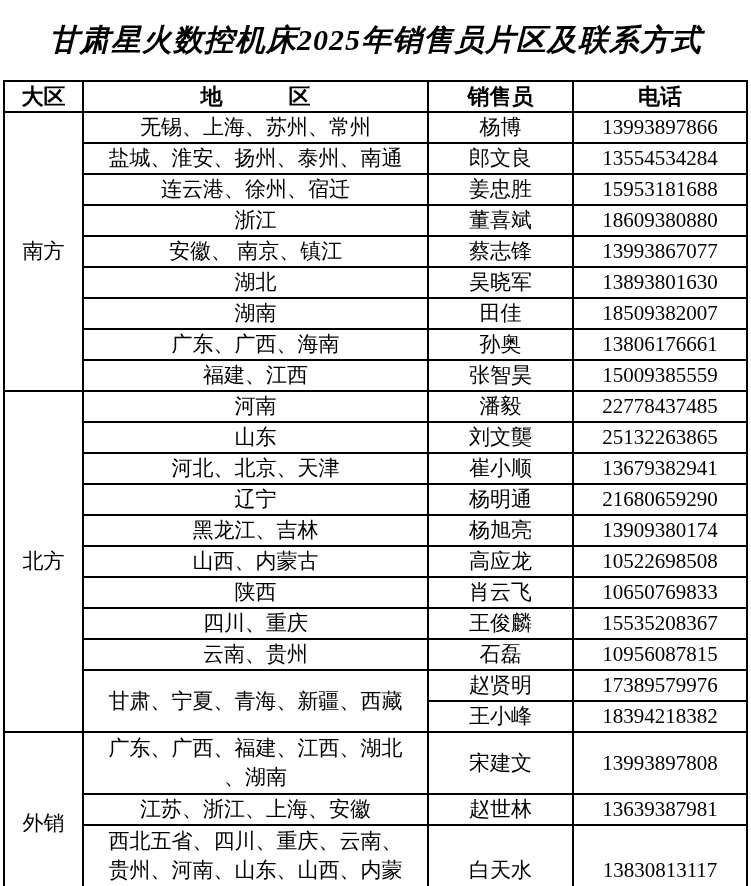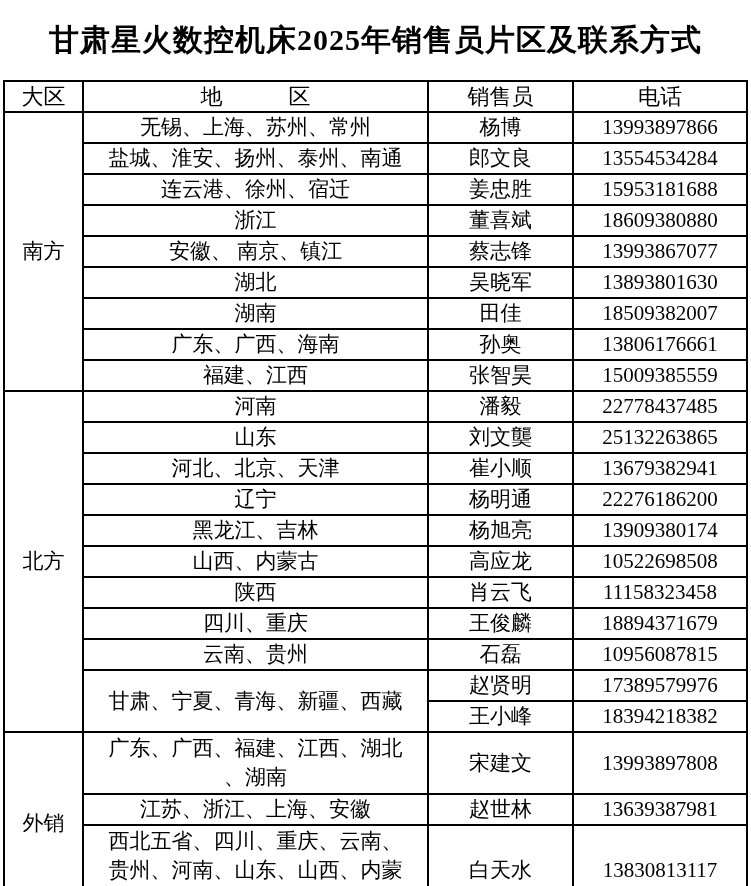--- a/index.html
+++ b/index.html
@@ -3,33 +3,33 @@
 <meta charset="utf-8">
 <style>
   html,body{margin:0;padding:0;background:#ffffff;}
   .page{
     width:751px;height:886px;background:#ffffff;color:#000;
     font-family:"Liberation Serif","DejaVu Serif",serif;
     overflow:hidden;
   }
   .title-bar{
     height:80px;display:flex;align-items:center;justify-content:center;
-    font-size:30px;font-weight:bold;letter-spacing:1px;
+    font-size:30px;font-weight:bold;letter-spacing:1px;font-style:italic;
   }
   table.contact{
     border-collapse:collapse;table-layout:fixed;
     width:743px;margin-left:3px;
   }
   table.contact td{
     border:2px solid #000;
     text-align:center;vertical-align:middle;
     font-size:21px;line-height:29px;
     padding:0 2px;overflow:hidden;
   }
-  tr.hdr td{font-weight:normal;font-size:22px;height:28px;}
+  tr.hdr td{font-weight:bold;font-size:22px;height:28px;}
   tr.r td{height:28px;}
   tr.r2 td{height:60px;}
   tr.r3 td{height:88px;}
   td.grp{font-size:22px;}
   td.grp-small{font-size:16px;}
   td.dist{white-space:pre-line;margin-top:36px;}
   td.ph{font-size:22px;}
 </style>
 </head>
 <body>
@@ -111,41 +111,41 @@
         <td class="ph">25132263865</td>
       </tr>
       <tr class="r">
         <td class="dist">河北、北京、天津</td>
         <td>崔小顺</td>
         <td class="ph">13679382941</td>
       </tr>
       <tr class="r">
         <td class="dist">辽宁</td>
         <td>杨明通</td>
-        <td class="ph">22276186200</td>
+        <td class="ph">21680659290</td>
       </tr>
       <tr class="r">
         <td class="dist">黑龙江、吉林</td>
         <td>杨旭亮</td>
         <td class="ph">13909380174</td>
       </tr>
       <tr class="r">
         <td class="dist">山西、内蒙古</td>
         <td>高应龙</td>
         <td class="ph">10522698508</td>
       </tr>
       <tr class="r">
         <td class="dist">陕西</td>
         <td>肖云飞</td>
-        <td class="ph">11158323458</td>
+        <td class="ph">10650769833</td>
       </tr>
       <tr class="r">
         <td class="dist">四川、重庆</td>
         <td>王俊麟</td>
-        <td class="ph">18894371679</td>
+        <td class="ph">15535208367</td>
       </tr>
       <tr class="r">
         <td class="dist">云南、贵州</td>
         <td>石磊</td>
         <td class="ph">10956087815</td>
       </tr>
       <tr class="r">
         <td class="dist" rowspan="2">甘肃、宁夏、青海、新疆、西藏</td>
         <td>赵贤明</td>
         <td class="ph">17389579976</td>

